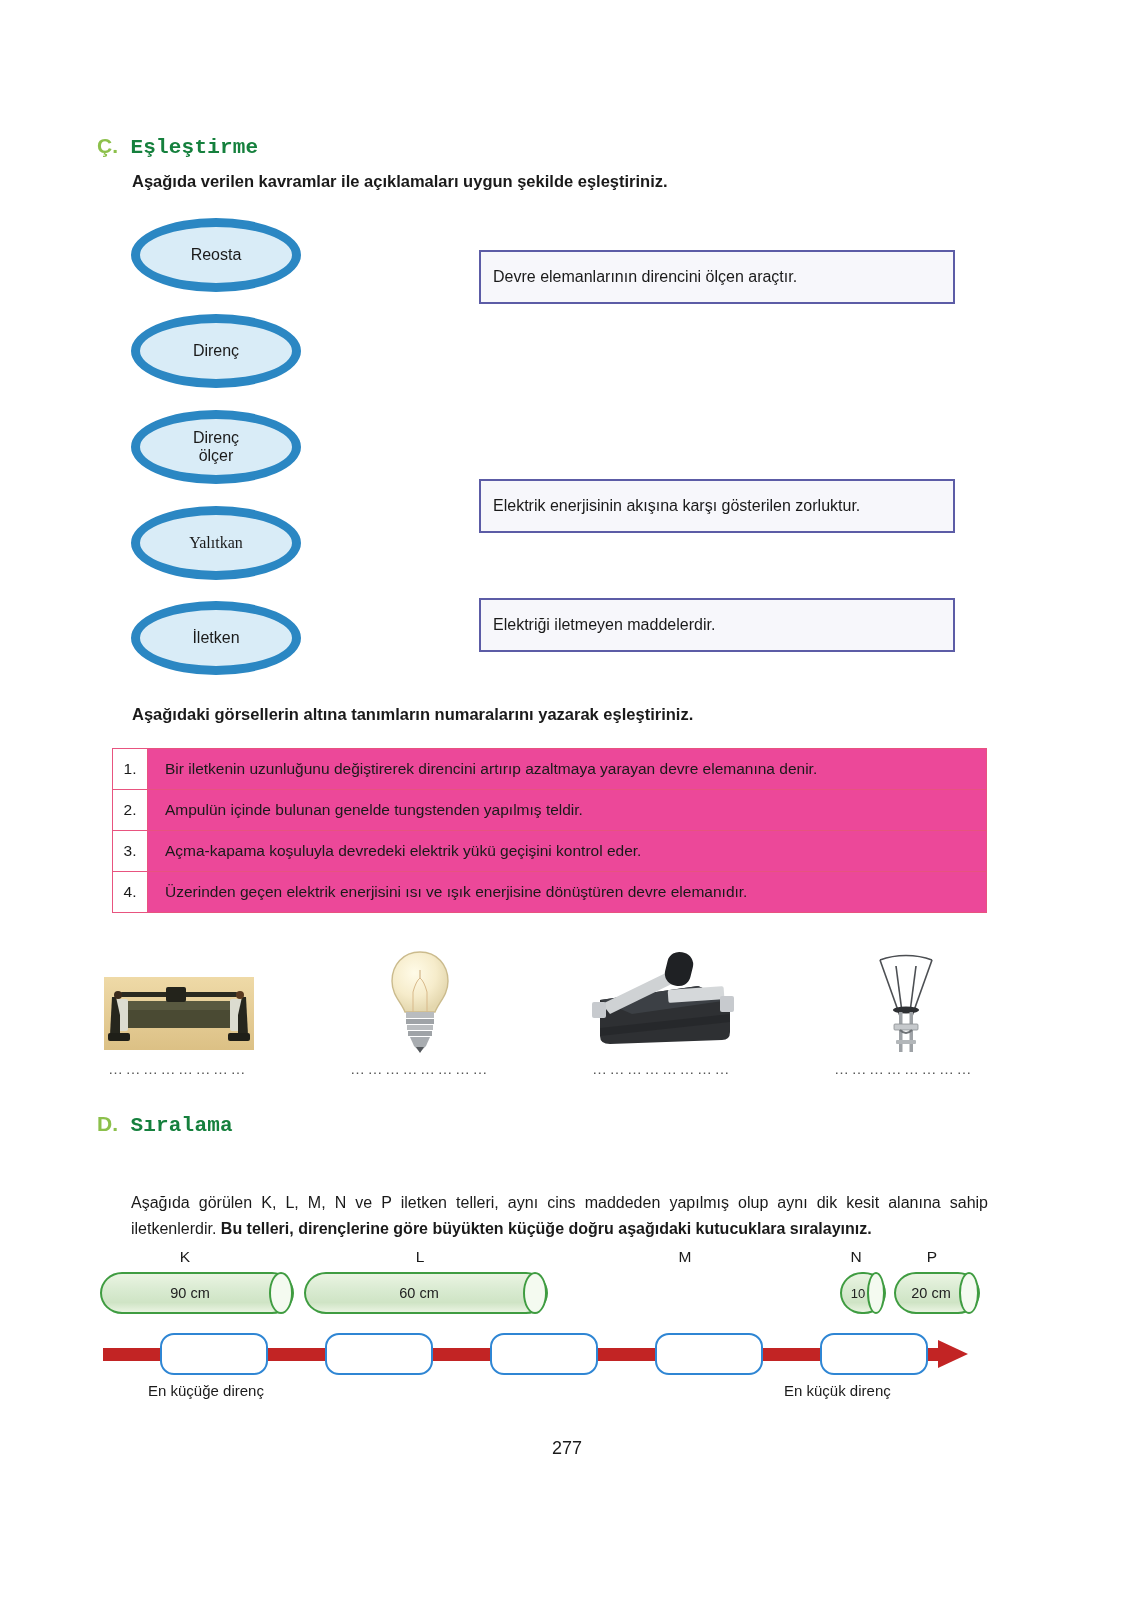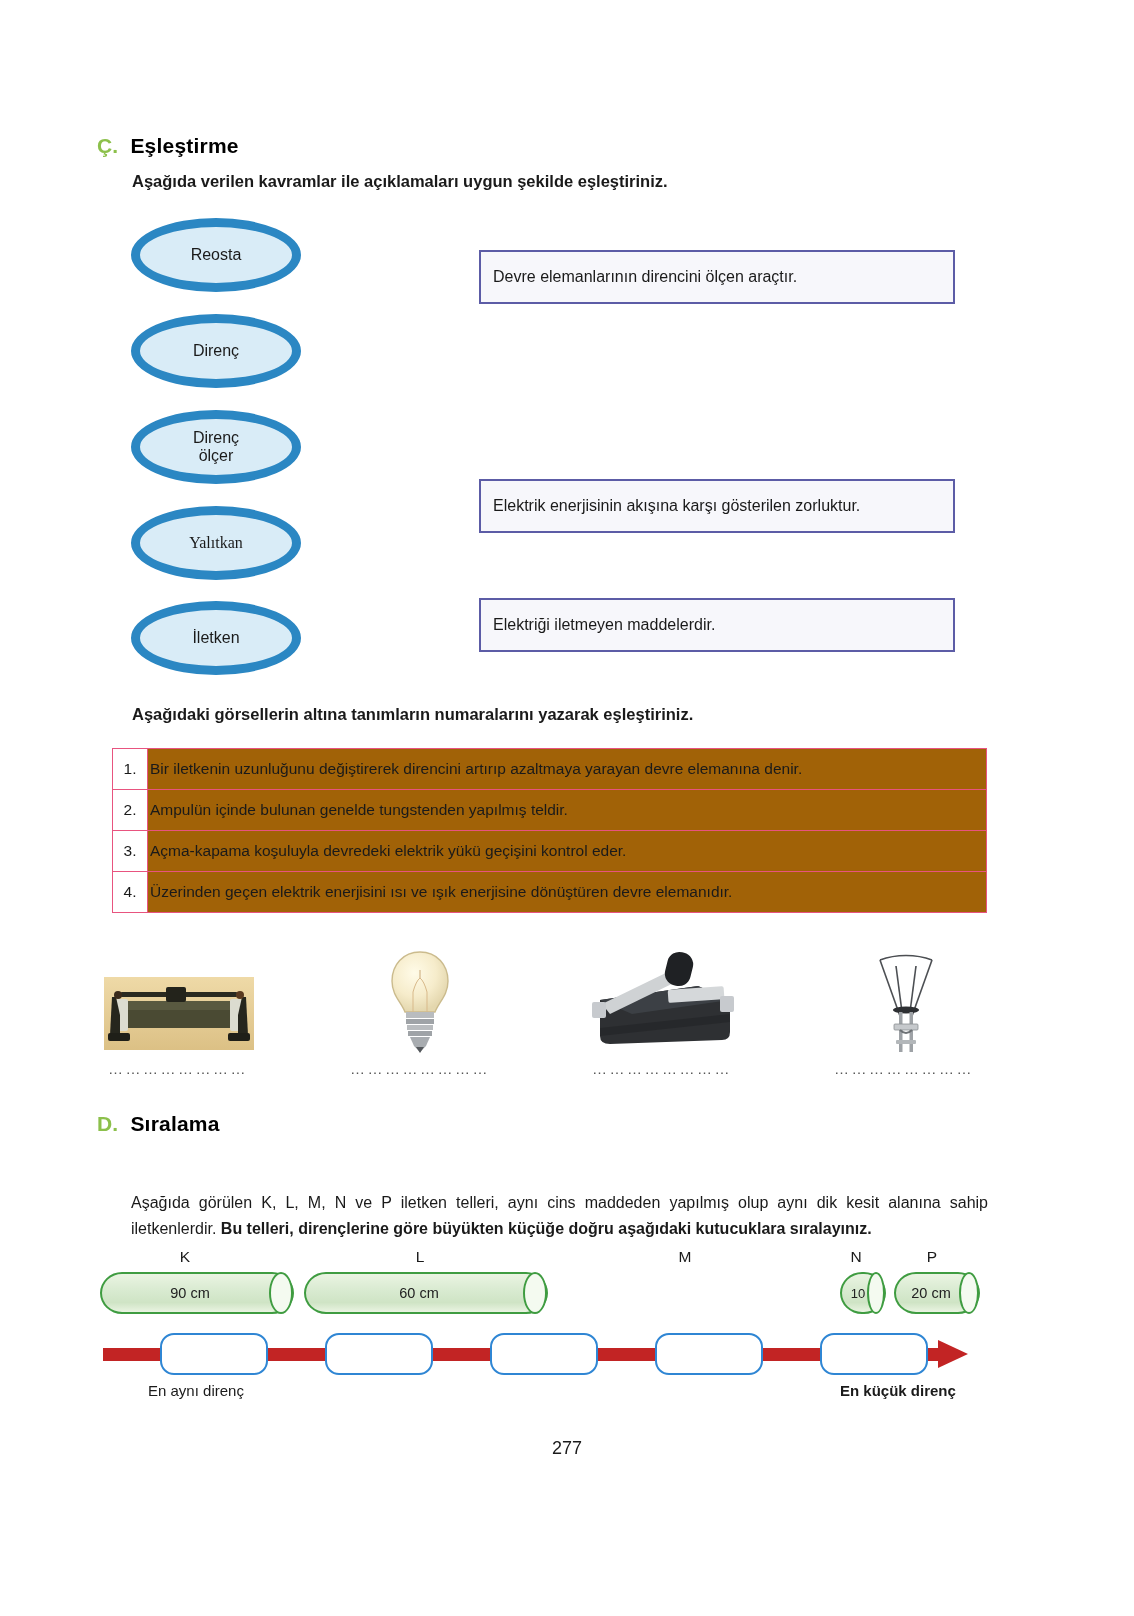--- a/index.html
+++ b/index.html
@@ -26,21 +26,21 @@
     position: absolute;
     display: flex;
     align-items: baseline;
     gap: 12px;
     font-size: 21px;
     font-weight: bold;
     color: #8cc04b;
     letter-spacing: .2px;
   }
   .section-head .sec-letter { color: #8cc04b; }
-  .section-head .sec-title  { color: #000000; }
+  .section-head .sec-title  { color: #15803d; font-family: Liberation Mono, monospace; }
 
   .instruction {
     position: absolute;
     font-size: 16.5px;
     font-weight: bold;
     color: #1a1a1a;
   }
 
   
   .ellipse {
@@ -82,22 +82,22 @@
     left: 112px;
     top: 748px;
     width: 875px;
     border-collapse: collapse;
     font-size: 15.5px;
   }
   .numtable td {
     border: 1px solid #e8537f;
     height: 40px;
     vertical-align: middle;
-    background: #a16207;
-    padding: 0 2px;
+    background: #ec4899;
+    padding: 0 17px;
   }
   .numtable td.num {
     width: 34px;
     background: #ffffff;
     text-align: center;
     padding: 0;
   }
 
   
   .device {
@@ -380,18 +380,18 @@
 
   <div class="arrow-bar"></div>
   <div class="arrow-head"></div>
 
   <div class="slot" style="left:160px;"></div>
   <div class="slot" style="left:325px;"></div>
   <div class="slot" style="left:490px;"></div>
   <div class="slot" style="left:655px;"></div>
   <div class="slot" style="left:820px;"></div>
 
-  <div class="slot-label" style="left:148px; top:1382px;">En aynı direnç</div>
-  <div class="slot-label" style="left:840px; top:1382px;font-weight:bold;">En küçük direnç</div>
+  <div class="slot-label" style="left:148px; top:1382px;">En küçüğe direnç</div>
+  <div class="slot-label" style="left:784px; top:1382px;">En küçük direnç</div>
 
   <div class="page-number">277</div>
 
 </div>
 
 </body></html>

